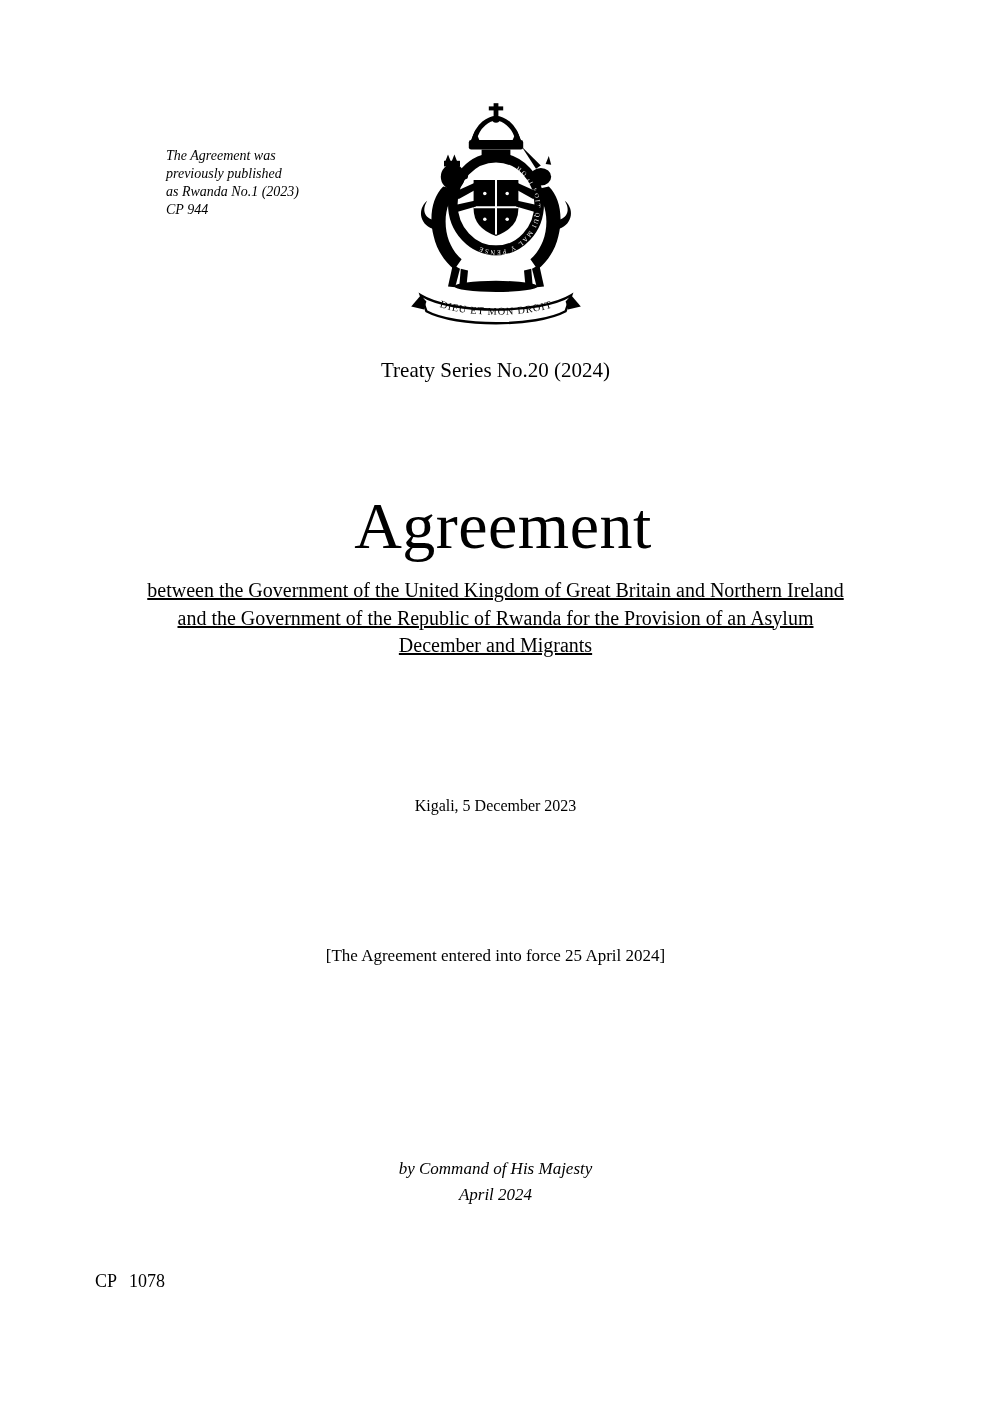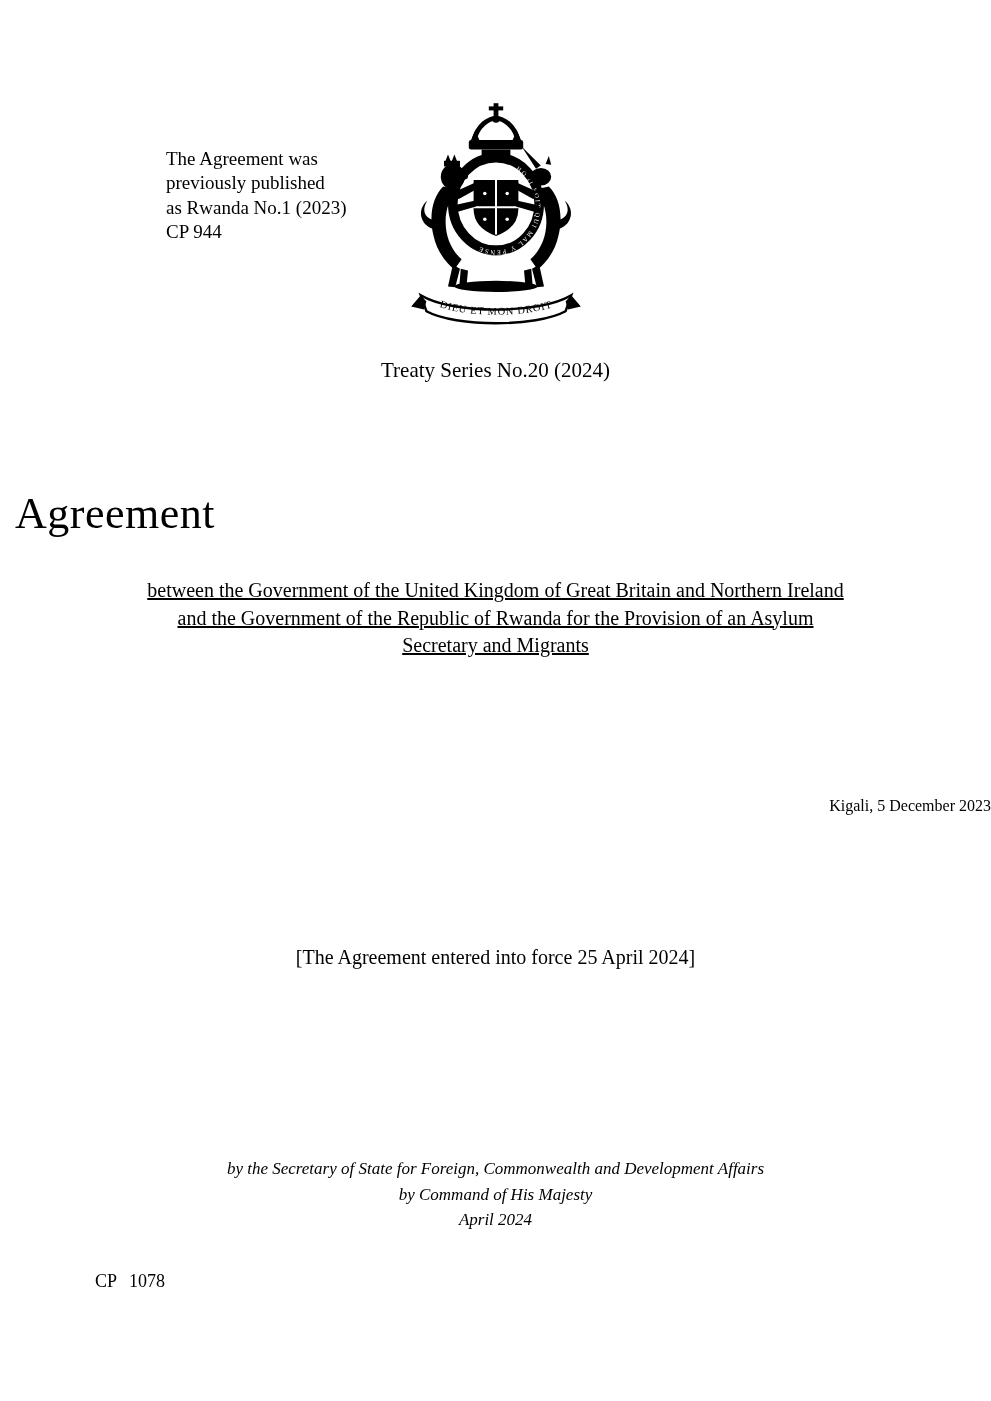--- a/index.html
+++ b/index.html
@@ -6,60 +6,62 @@
   body {
     width: 991px; height: 1401px;
     position: relative;
     font-family: "Liberation Serif", "DejaVu Serif", serif;
     color: #000;
     overflow: hidden;
   }
   .prior-note {
     position: absolute;
     left: 166px; top: 147px;
-    font-size: 19px;
+    font-size: 14px;
     line-height: 1.28;
+    font-style: italic;
   }
   .crest-wrap {
     position: absolute;
     top: 100px; left: 0; right: 0;
     display: flex; justify-content: center;
   }
   .series-line {
     position: absolute;
     top: 358px; left: 0; right: 0;
     text-align: center;
     font-size: 21px;
   }
   .doc-title {
     position: absolute;
     top: 488px; left: 15px; right: 0;
-    font-size: 44px;
+    text-align: center;
+    font-size: 66px;
     font-weight: 400;
     letter-spacing: 0.5px;
   }
   .doc-subtitle {
     position: absolute;
     top: 577px; left: 0; right: 0;
     text-align: center;
     font-size: 20px;
     line-height: 1.38;
     text-decoration: underline;
   }
   .place-date {
     position: absolute;
     top: 797px; left: 0; right: 0;
-    text-align: right;
+    text-align: center;
     font-size: 16px;
   }
   .entry-force {
     position: absolute;
     top: 946px; left: 0; right: 0;
     text-align: center;
-    font-size: 20px;
+    font-size: 17px;
   }
   .presented {
     position: absolute;
     top: 1156px; left: 0; right: 0;
     text-align: center;
     font-style: italic;
     font-size: 17px;
     line-height: 1.5;
   }
   .cp-number {
@@ -156,28 +158,27 @@
   </svg>
 </div>
 
 <div class="series-line">Treaty Series No.20 (2024)</div>
 
 <h1 class="doc-title" style="margin:0;">Agreement</h1>
 
 <div class="doc-subtitle">
   <div>between the Government of the United Kingdom of Great Britain and Northern Ireland</div>
   <div>and the Government of the Republic of Rwanda for the Provision of an Asylum</div>
-  <div>Secretary and Migrants</div>
+  <div>December and Migrants</div>
 </div>
 
 <div class="place-date">Kigali, 5 December 2023</div>
 
 <div class="entry-force">[The Agreement entered into force 25 April 2024]</div>
 
 <div class="presented">
-  <div>by the Secretary of State for Foreign, Commonwealth and Development Affairs</div>
   <div>by Command of His Majesty</div>
   <div>April 2024</div>
 </div>
 
 <div class="cp-number">
   <span>CP</span><span class="gap"></span><span>1078</span>
 </div>
 
 </body></html>

